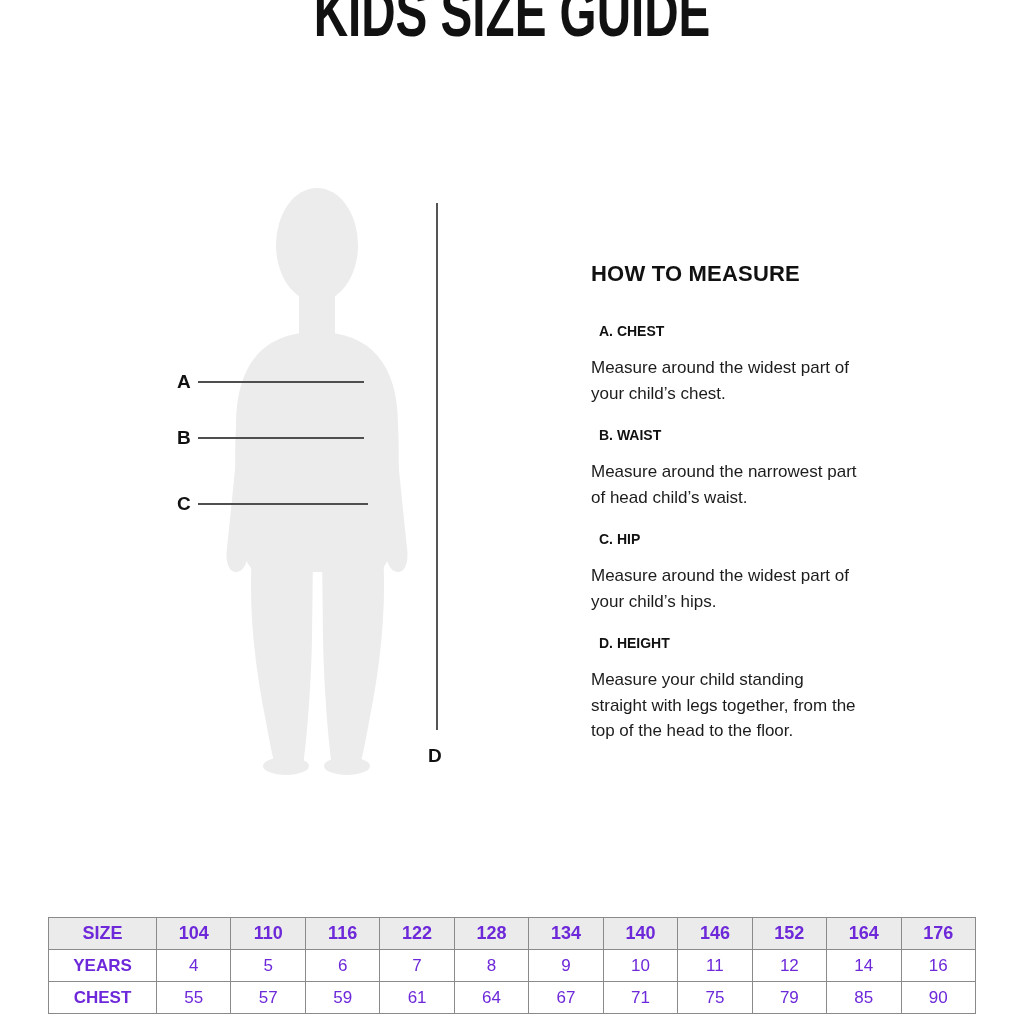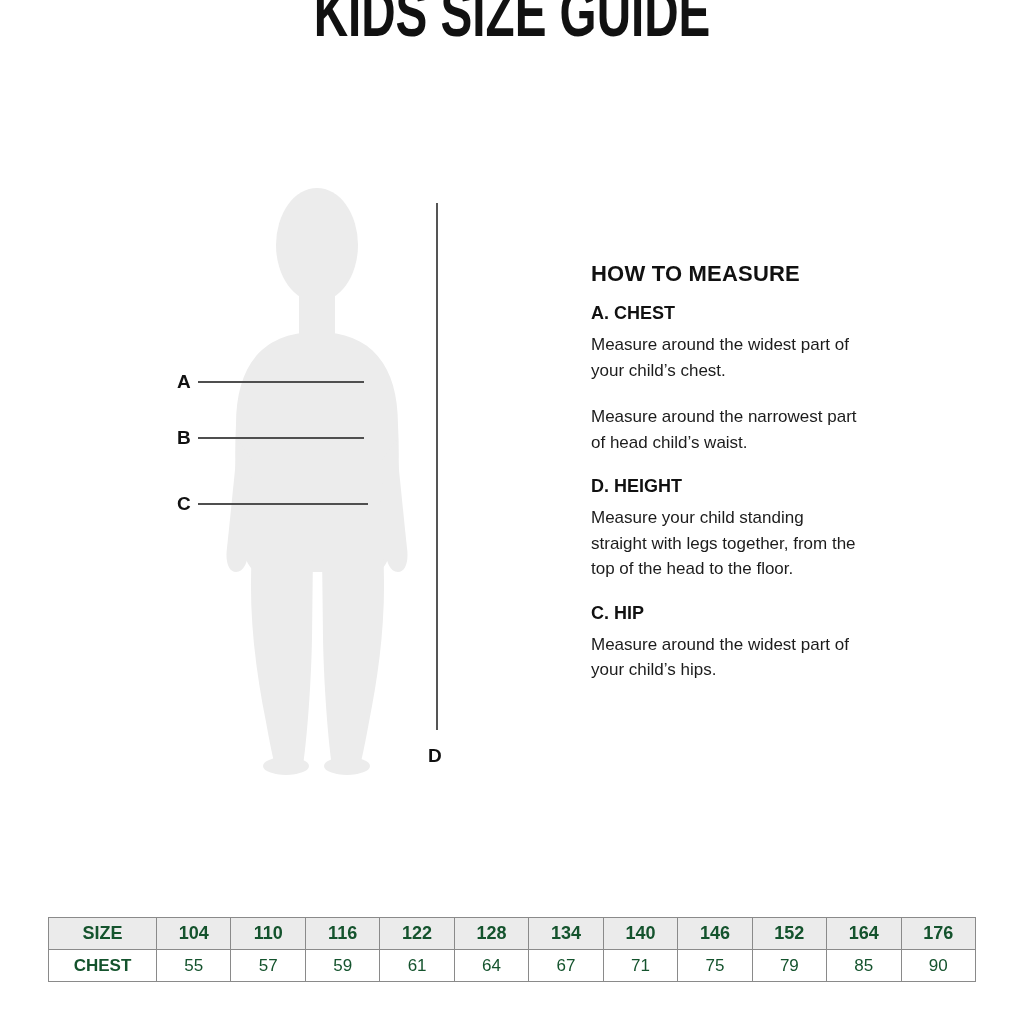--- a/index.html
+++ b/index.html
@@ -55,34 +55,34 @@
     position:absolute;
     left:591px;
     top:261px;
     width:270px;
   }
   .howto-heading {
     font-size:22px;
     font-weight:bold;
     color:#111;
     letter-spacing:0.2px;
-    margin-bottom:16px;
+    margin-bottom:36px;
     white-space:nowrap;
   }
   .howto-section h3 {
-    font-size:18px;
-    font-weight:bold;
-    color:#111;
-    margin:0 0 5px 0;
+    font-size:14px;
+    font-weight:bold;
+    color:#111;
+    margin:0 0 5px 8px;
   }
   .howto-section p {
     font-size:17px;
     line-height:25.5px;
     color:#1c1c1c;
-    margin:8px 0 21px 0;
+    margin:16px 0 21px 0;
   }
 
   
   .size-table-wrap {
     position:absolute;
     left:48px;
     top:917px;
     width:928px;
   }
   table.size-table {
@@ -90,21 +90,21 @@
     border-collapse:collapse;
     table-layout:fixed;
   }
   table.size-table col.label-col { width:108px; }
   table.size-table th, table.size-table td {
     border:1px solid #8a8a8a;
     height:32px;
     text-align:center;
     vertical-align:middle;
     font-size:17px;
-    color:#14532d;
+    color:#6d28d9;
     padding:2px;
   }
   table.size-table th { font-weight:bold; }
   table.size-table tr.header-row td,
   table.size-table tr.header-row th {
     background:#ebebeb;
     font-weight:bold;
     font-size:18px;
   }
 </style>
@@ -154,29 +154,30 @@
 </div>
 
 <div class="howto">
   <h2 class="howto-heading">HOW TO MEASURE</h2>
   <div id="howto-sections">
       <div class="howto-section">
     <h3>A. CHEST</h3>
     <p>Measure around the widest part of your child’s chest.</p>
   </div>
       <div class="howto-section">
+    <h3>B. WAIST</h3>
     <p>Measure around the narrowest part of head child’s waist.</p>
+  </div>
+      <div class="howto-section">
+    <h3>C. HIP</h3>
+    <p>Measure around the widest part of your child’s hips.</p>
   </div>
       <div class="howto-section">
     <h3>D. HEIGHT</h3>
     <p>Measure your child standing straight with legs together, from the top of the head to the floor.</p>
-  </div>
-      <div class="howto-section">
-    <h3>C. HIP</h3>
-    <p>Measure around the widest part of your child’s hips.</p>
   </div>
     </div>
 </div>
 
 <div class="size-table-wrap">
   <table class="size-table">
     <colgroup>
       <col class="label-col">
       <col>
         <col>
@@ -197,20 +198,34 @@
           <td>110</td>
           <td>116</td>
           <td>122</td>
           <td>128</td>
           <td>134</td>
           <td>140</td>
           <td>146</td>
           <td>152</td>
           <td>164</td>
           <td>176</td>
+        </tr>
+        <tr>
+    <th>YEARS</th>
+  <td>4</td>
+          <td>5</td>
+          <td>6</td>
+          <td>7</td>
+          <td>8</td>
+          <td>9</td>
+          <td>10</td>
+          <td>11</td>
+          <td>12</td>
+          <td>14</td>
+          <td>16</td>
         </tr>
         <tr>
     <th>CHEST</th>
   <td>55</td>
           <td>57</td>
           <td>59</td>
           <td>61</td>
           <td>64</td>
           <td>67</td>
           <td>71</td>

